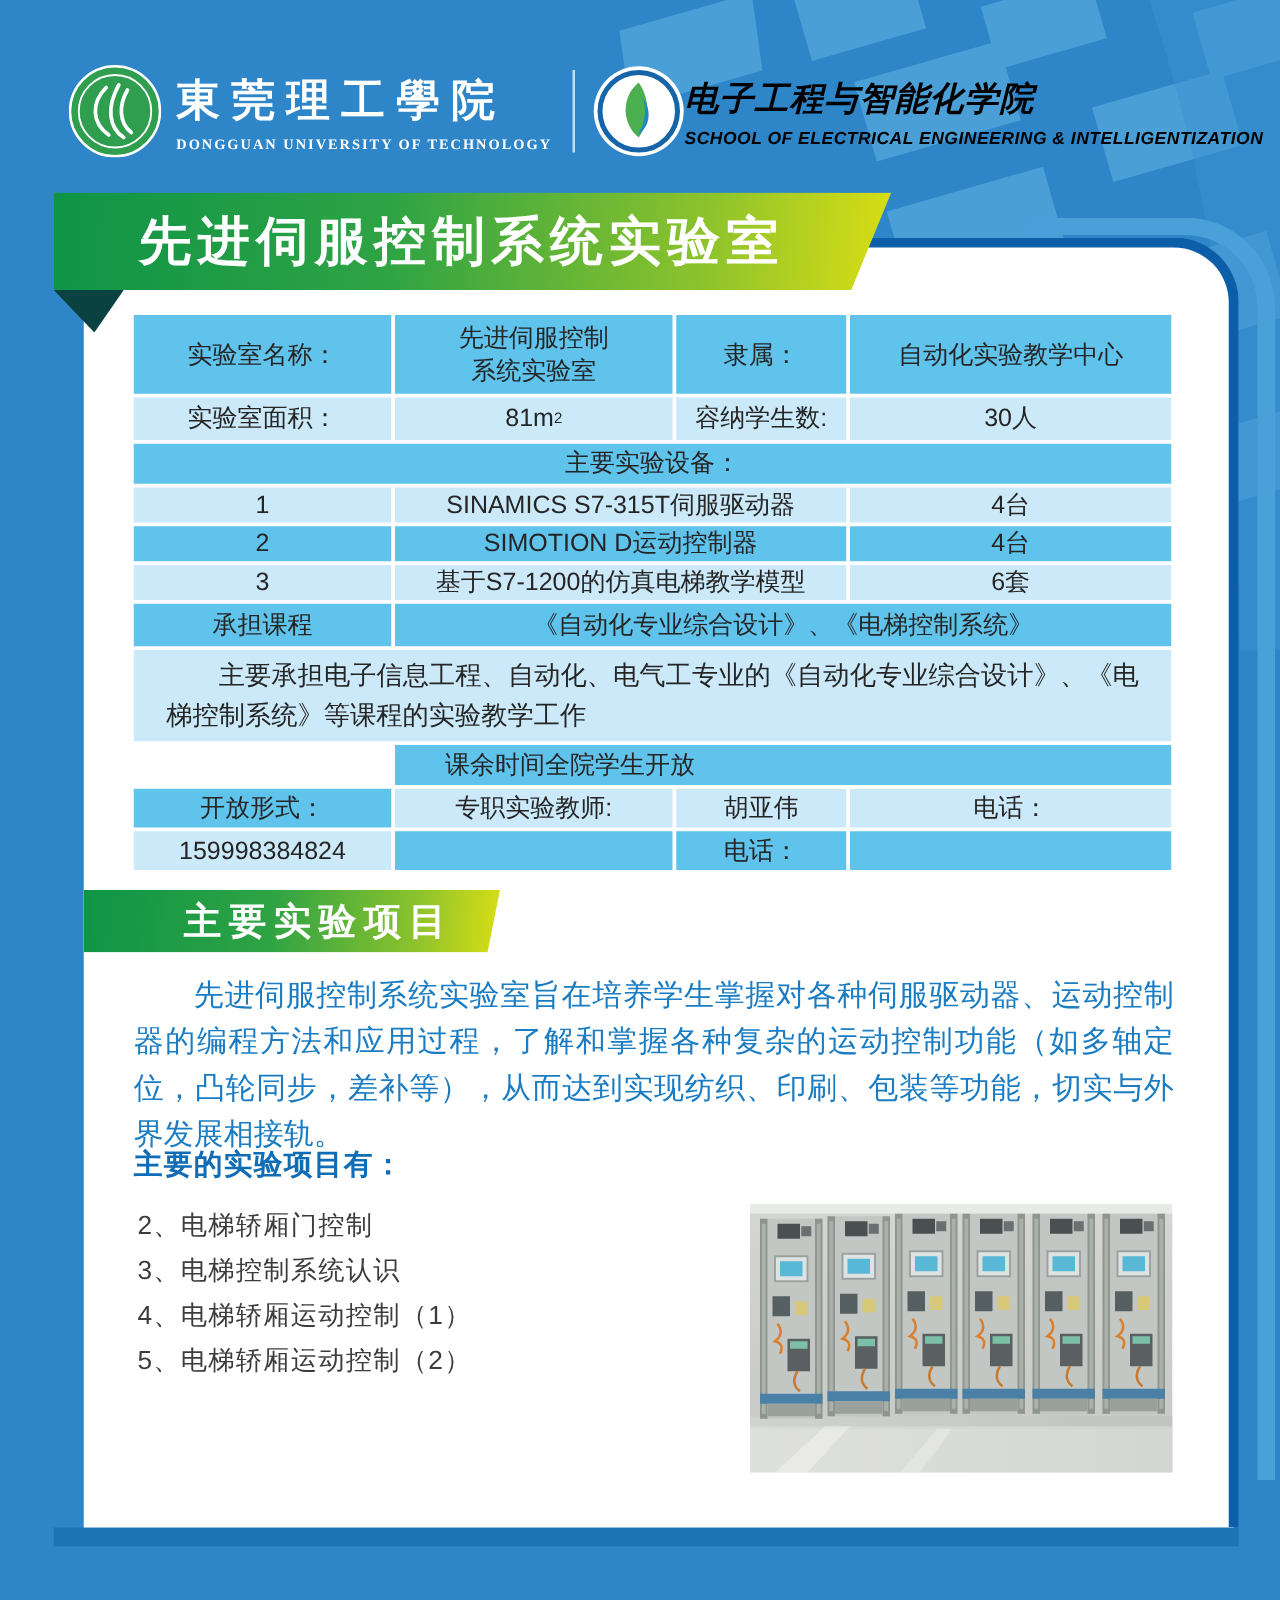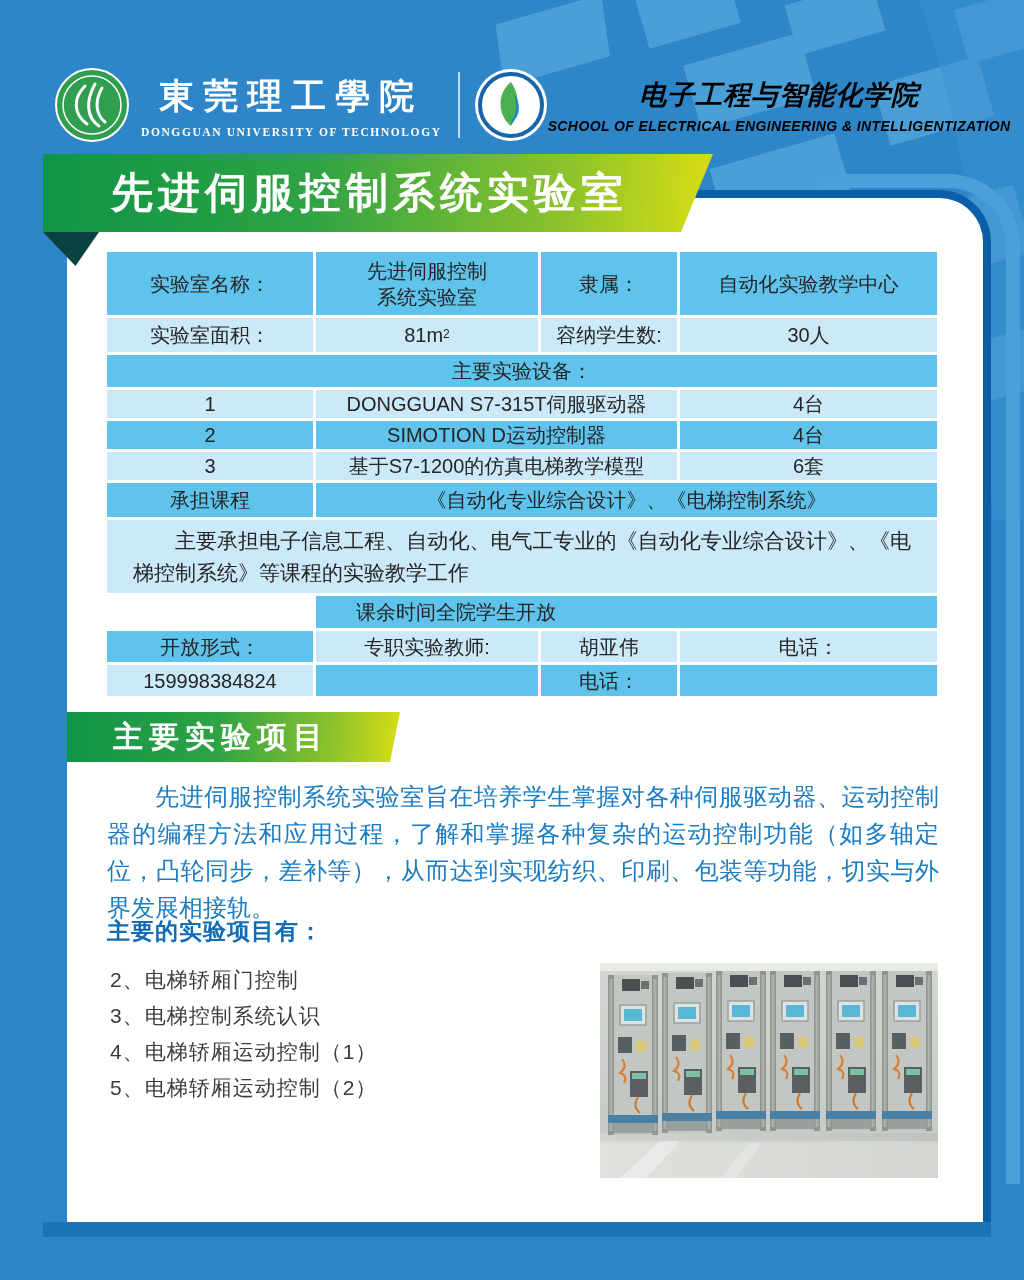--- a/index.html
+++ b/index.html
@@ -12,21 +12,21 @@
     border-top:14px solid #4aa0d8;border-right:14px solid #4aa0d8;
     border-top-right-radius:72px;box-sizing:border-box;z-index:1;}
   .card-shadow{position:absolute;left:43px;top:1222px;width:948px;height:15px;background:#1d74b4;z-index:1;}
 
   
   .card{position:absolute;left:67px;top:190px;width:924px;height:1032px;background:#ffffff;
     border-top:8px solid #0d5ea8;border-right:8px solid #0d5ea8;border-top-right-radius:52px;
     box-sizing:border-box;z-index:2;}
 
   
-  .header{position:absolute;left:55px;top:60px;width:640px;height:90px;z-index:3;display:flex;align-items:center;text-align:center;}
+  .header{position:absolute;left:55px;top:44px;width:640px;height:90px;z-index:3;display:flex;align-items:center;}
   .logo{width:74px;height:74px;flex:0 0 auto;}
   .uni-text{margin-left:12px;color:#fff;}
   .uni-cn{font-family:"Liberation Serif","DejaVu Serif",serif;font-size:35px;font-weight:600;letter-spacing:9px;white-space:nowrap;}
   .uni-en{font-family:"Liberation Serif","DejaVu Serif",serif;font-size:11.5px;font-weight:bold;letter-spacing:1.6px;margin-top:6px;white-space:nowrap;}
   .divider{width:2px;height:66px;background:#bfe0f2;margin:0 14px 0 16px;flex:0 0 auto;}
   .school-text{color:#000000;font-style:italic;}
   .school-cn{font-size:27px;font-weight:bold;letter-spacing:1px;white-space:nowrap;}
   .school-en{font-size:14px;font-weight:bold;letter-spacing:.4px;margin-top:5px;white-space:nowrap;}
 
   
@@ -34,21 +34,21 @@
     background:linear-gradient(95deg,#0f9447 0%,#2ea344 40%,#8ec32c 78%,#dade14 100%);
     clip-path:polygon(0 0,100% 0,calc(100% - 32px) 100%,0 100%);
     display:flex;align-items:center;}
   .banner1 .txt{color:#fff;font-weight:bold;font-size:42px;letter-spacing:5px;padding-left:68px;}
   .fold{position:absolute;left:43px;top:232px;width:56px;height:34px;background:#0a4241;
     clip-path:polygon(0 0,100% 0,58% 100%);z-index:3;}
   .banner2{position:absolute;left:67px;top:712px;width:333px;height:50px;z-index:4;
     background:linear-gradient(95deg,#0f9447 0%,#2ea344 45%,#8ec32c 80%,#dade14 100%);
     clip-path:polygon(0 0,100% 0,calc(100% - 10px) 100%,0 100%);
     display:flex;align-items:center;}
-  .banner2 .txt{color:#fff;font-weight:bold;font-size:30px;letter-spacing:6px;padding-left:46px;}
+  .banner2 .txt{color:#fff;font-weight:bold;font-size:30px;letter-spacing:6px;padding-left:46px;margin-left:34px;}
 
   
   .itable{position:absolute;left:107px;top:252px;width:830px;z-index:5;
     display:grid;grid-template-columns:206px 222px 136px 257px;
     grid-template-rows:63px 34px 32px 28px 28px 28px 34px 73px 32px 31px 31px;
     gap:3px;}
   .cell{display:flex;align-items:center;justify-content:center;text-align:center;
     color:#252525;font-size:20px;line-height:1.3;}
   .mid{background:#5fc3ec;}
   .light{background:#cbe9f9;}
@@ -139,21 +139,21 @@
   <div class="cell light">
     <span>81m</span>
         <sup>2</sup>
   </div>
   <div class="cell light">容纳学生数:</div>
   <div class="cell light">30人</div>
 
   <div class="cell mid span14">主要实验设备：</div>
 
   <div class="cell light">1</div>
-  <div class="cell light span23">DONGGUAN S7-315T伺服驱动器</div>
+  <div class="cell light span23">SINAMICS S7-315T伺服驱动器</div>
   <div class="cell light">4台</div>
 
   <div class="cell mid">2</div>
   <div class="cell mid span23">SIMOTION D运动控制器</div>
   <div class="cell mid">4台</div>
 
   <div class="cell light">3</div>
   <div class="cell light span23">基于S7-1200的仿真电梯教学模型</div>
   <div class="cell light">6套</div>
 

